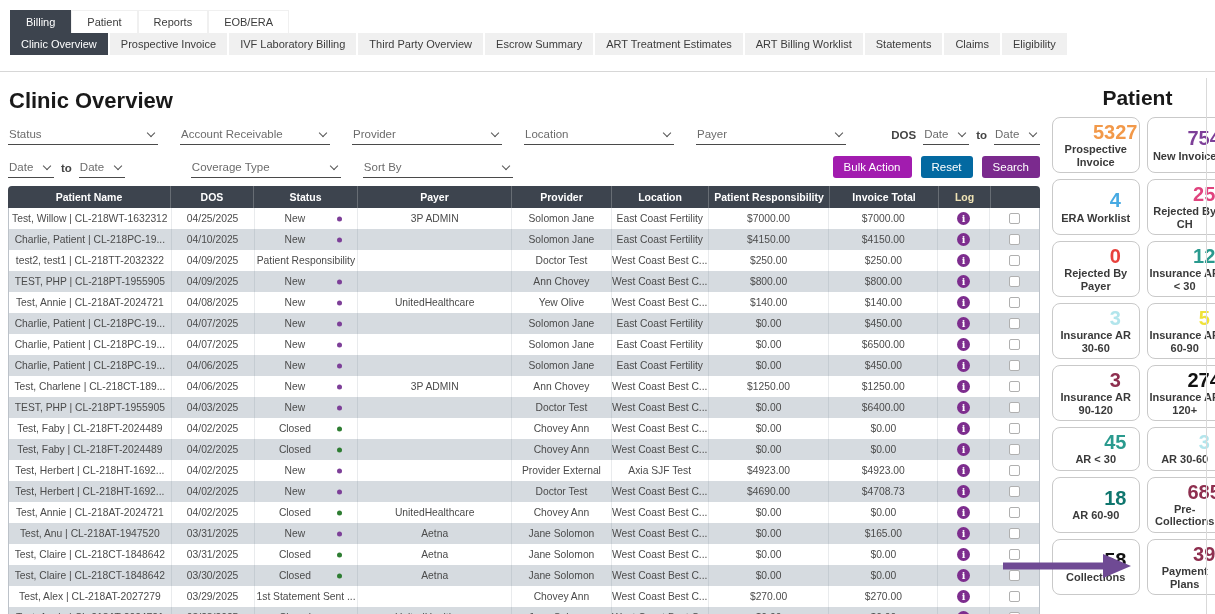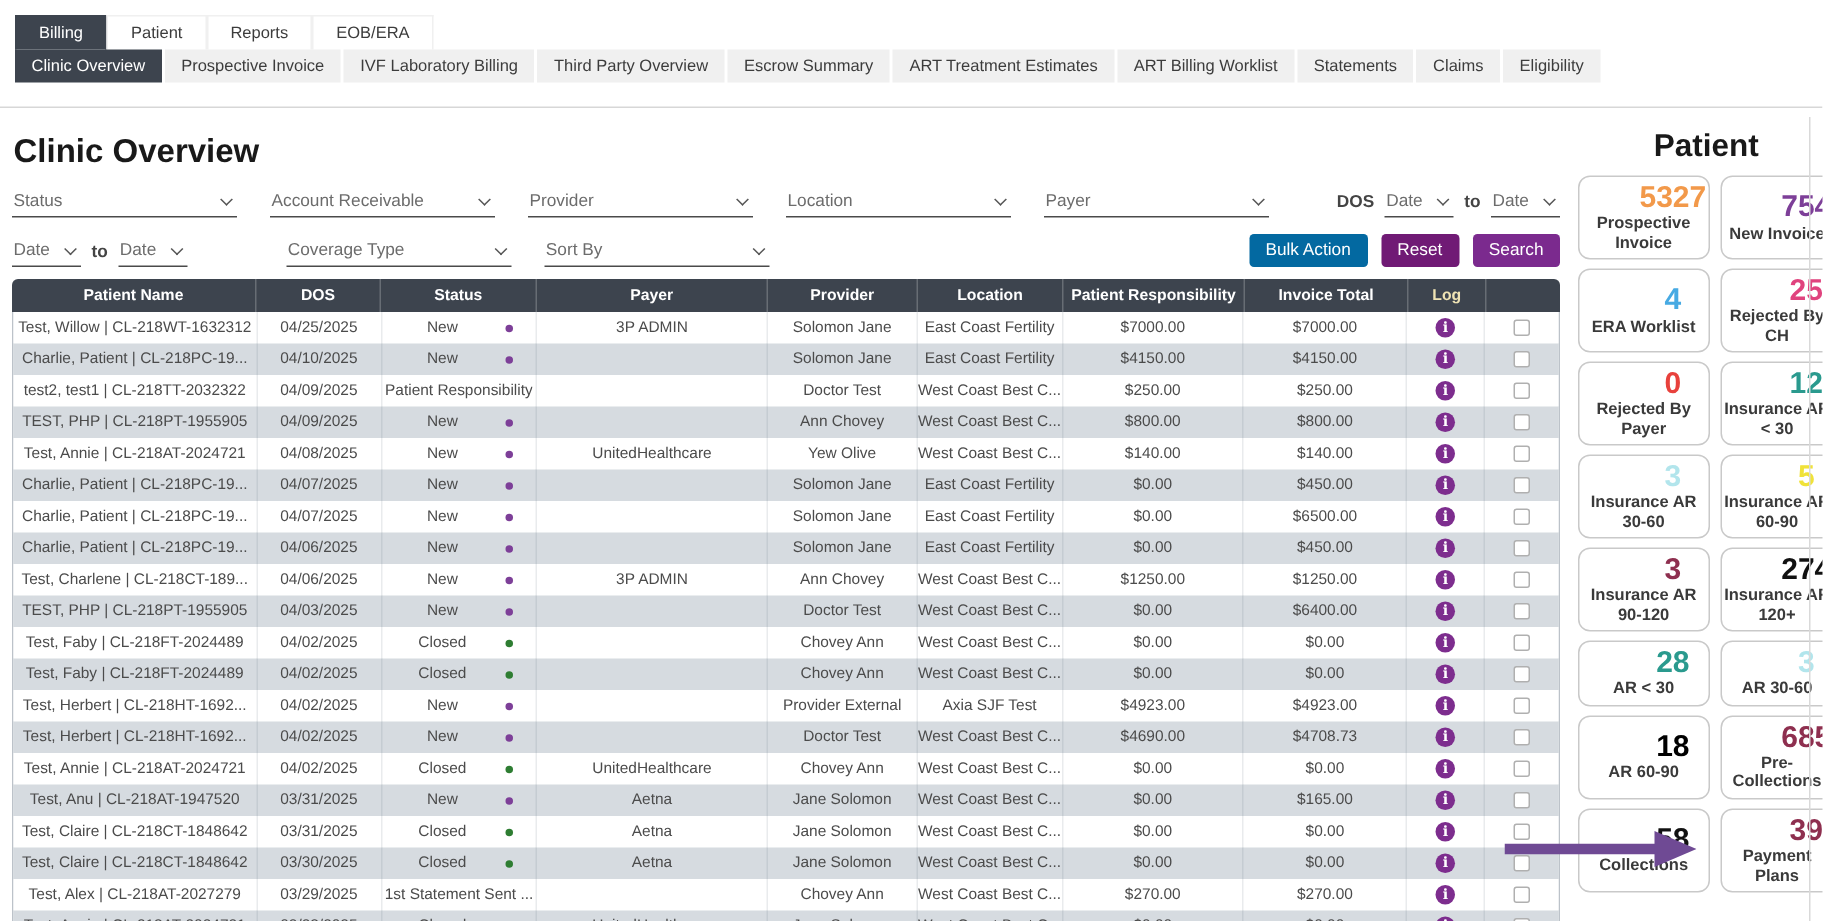--- a/index.html
+++ b/index.html
@@ -163,22 +163,22 @@
             <div class="sel">
     <span class="sel-label">Coverage Type</span>
     <span class="chev"></span>
   </div>
             <div class="sel">
     <span class="sel-label">Sort By</span>
     <span class="chev"></span>
   </div>
           </div>
         <div class="btns">
-            <button class="fbtn" style="background: #0369a1;">Bulk Action</button>
-            <button class="fbtn" style="background: #701a75;">Reset</button>
+            <button class="fbtn" style="background: #a21caf;">Bulk Action</button>
+            <button class="fbtn" style="background: #0369a1;">Reset</button>
             <button class="fbtn" style="background: rgb(123, 42, 142);">Search</button>
           </div>
       </div>
 
       <div class="table">
         <div class="thead">
             <div class="th c0">
               <span>Patient Name</span>
             </div>
             <div class="th c1">
@@ -908,29 +908,29 @@
   </div>
           <div class="tile">
     <div class="tnum" style="color: rgb(142, 47, 79);">3</div>
     <div class="tlabel">Insurance AR 90-120</div>
   </div>
           <div class="tile">
     <div class="tnum" style="color: rgb(17, 17, 17);">274</div>
     <div class="tlabel">Insurance AR 120+</div>
   </div>
           <div class="tile">
-    <div class="tnum" style="color: rgb(42, 154, 142);">28</div>
+    <div class="tnum" style="color: rgb(42, 154, 142);">45</div>
     <div class="tlabel">AR &lt; 30</div>
   </div>
           <div class="tile">
     <div class="tnum" style="color: rgb(178, 229, 236);">3</div>
     <div class="tlabel">AR 30-60</div>
   </div>
           <div class="tile">
-    <div class="tnum" style="color: #000000;">18</div>
+    <div class="tnum" style="color: #0f766e;">18</div>
     <div class="tlabel">AR 60-90</div>
   </div>
           <div class="tile">
     <div class="tnum" style="color: rgb(142, 47, 79);">685</div>
     <div class="tlabel">Pre-Collections</div>
   </div>
           <div class="tile">
     <div class="tnum" style="color: rgb(17, 17, 17);">58</div>
     <div class="tlabel">Collections</div>
   </div>

